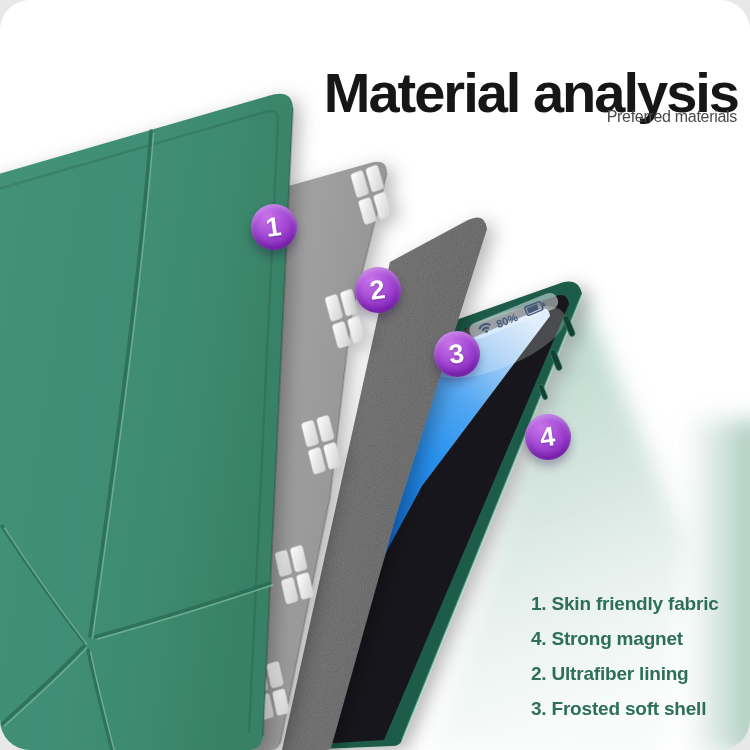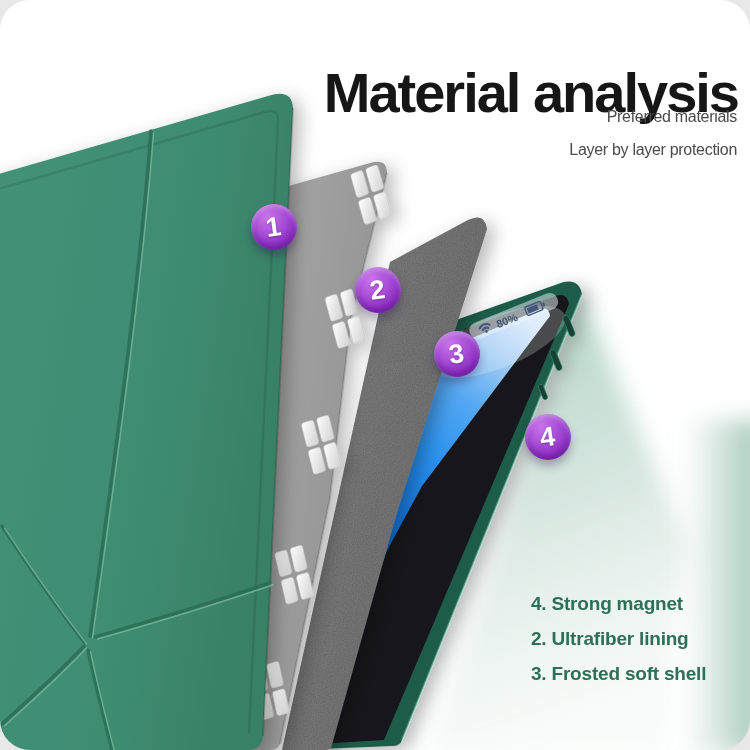--- a/index.html
+++ b/index.html
@@ -173,35 +173,35 @@
       <g>
         <use href="#creaseset" stroke="#2b6e57" stroke-width="3.5" stroke-linecap="round" opacity="0.85"></use>
         <use href="#creaseset" stroke="#78b79c" stroke-width="1.4" stroke-linecap="round" opacity="0.8" transform="translate(2.6,2)"></use>
       </g>
     </g>
   </svg>
 
   <h1 class="title">Material analysis</h1>
   <div class="subtitle">
     <div>Preferred materials</div>
-    <div>Layer by layer protection</div>
   </div>
 
   <div class="badge badge-1">
     <span>1</span>
   </div>
   <div class="badge badge-2">
     <span>2</span>
   </div>
   <div class="badge badge-3">
     <span>3</span>
   </div>
   <div class="badge badge-4">
     <span>4</span>
   </div>
 
   <div class="legend">
+    <div>1. Skin friendly fabric</div>
     <div>4. Strong magnet</div>
     <div>2. Ultrafiber lining</div>
     <div>3. Frosted soft shell</div>
   </div>
 
 </div>
 
 </body></html>

